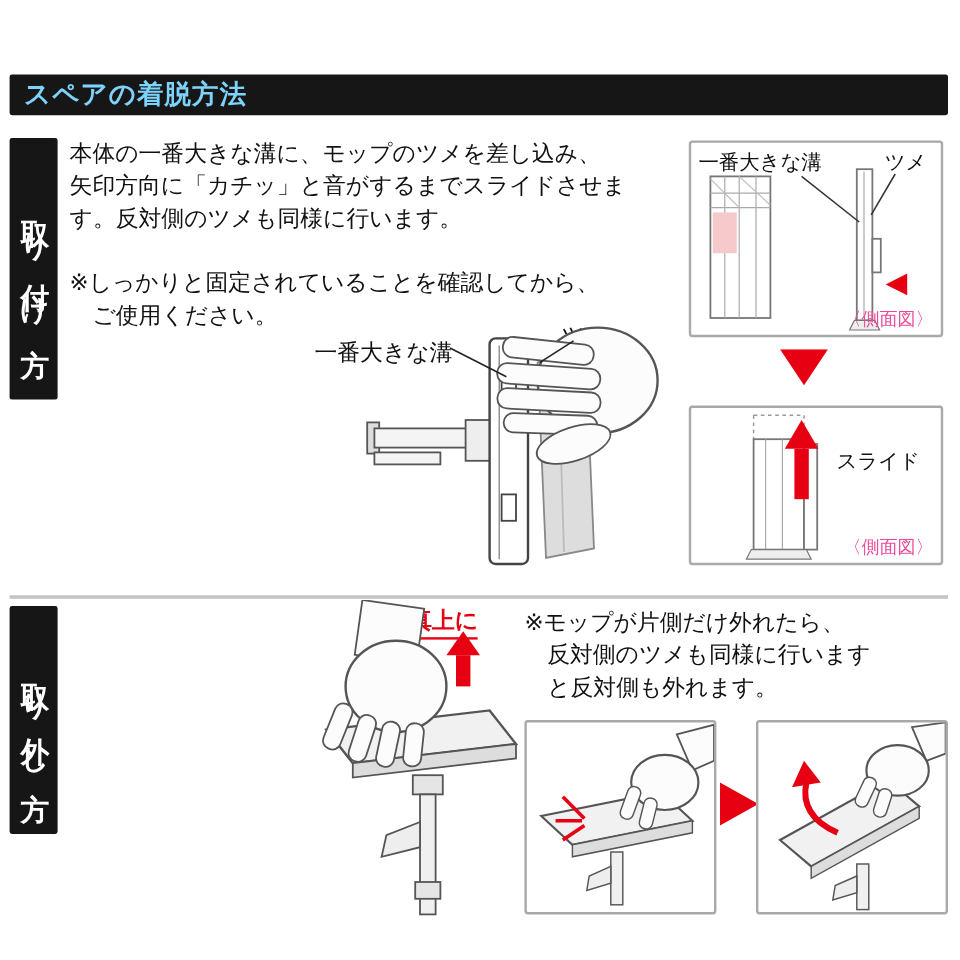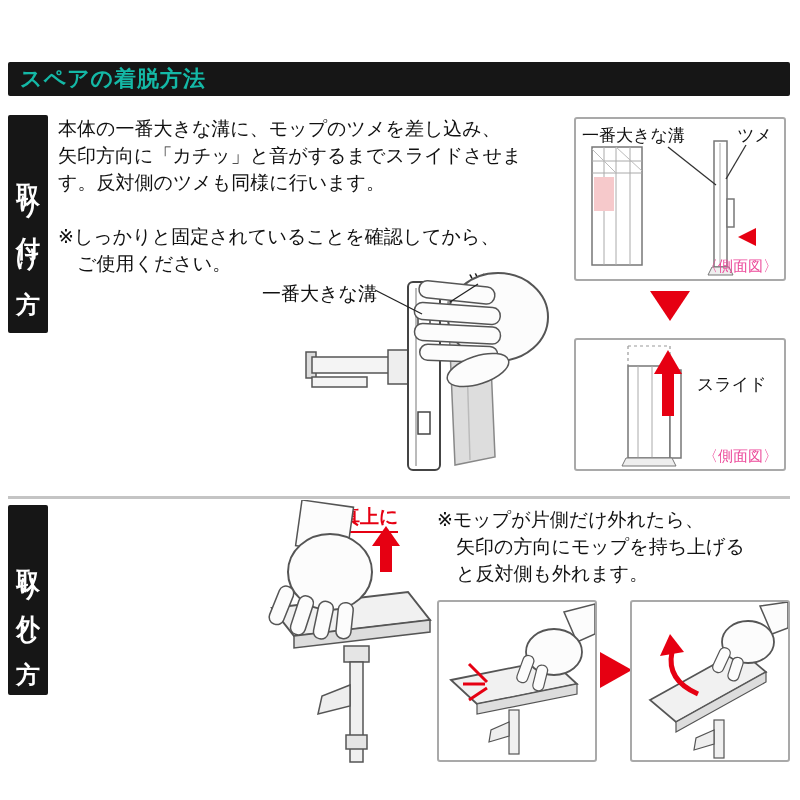--- a/index.html
+++ b/index.html
@@ -1,21 +1,21 @@
 <!DOCTYPE html>
 <html><head>
 <meta charset="utf-8">
 <style>
   * { margin:0; padding:0; box-sizing:border-box; }
   body { width:800px; height:800px; background:#fff;
          font-family:"Liberation Sans","DejaVu Sans",sans-serif; color:#111; }
   .page { position:relative; width:800px; height:800px; background:#fff; overflow:hidden; }
 
   .header-bar { position:absolute; left:8px; top:62px; width:782px; height:34px;
-                background:#161616; color:#14b8a6; display:flex; align-items:center;
+                background:#161616; color:#7dd3fc; display:flex; align-items:center;
                 padding-left:12px; font-size:22px; font-weight:bold; letter-spacing:1px;
                 border-radius:2px; }
 
   .vlabel { position:absolute; background:#161616; color:#fff; border-radius:2px;
             writing-mode:vertical-rl; text-orientation:upright;
             font-size:24px; font-weight:bold;
             display:flex; align-items:center; justify-content:center; }
   #attach-label { left:8px; top:115px; width:40px; height:218px; letter-spacing:13px; }
   #detach-label { left:8px; top:505px; width:40px; height:190px; letter-spacing:9px; }
 
@@ -154,21 +154,21 @@
   </div>
 
   <div class="divider"></div>
 
   <div class="vlabel" id="detach-label">
     <span>取り外し方</span>
   </div>
 
   <span id="up-label">真上に</span>
   <p class="body-text" id="detach-note">※モップが片側だけ外れたら、
-　矢印の方向にモップを持ち上げる
+　反対側のツメも同様に行います
 　と反対側も外れます。</p>
 
   <svg class="abs-svg" id="detach-illustration" style="left:258px; top:500px;" width="185" height="270" viewBox="0 0 185 270">
     <g>
       <polygon points="128,26 142,46 114,46" fill="#e60012"></polygon>
       <rect x="122" y="46" width="12" height="26" fill="#e60012"></rect>
     </g>
 
     <g>
       <polygon points="14,108 150,92 172,120 36,136" fill="#f1f1f1" stroke="#555" stroke-width="2"></polygon>

